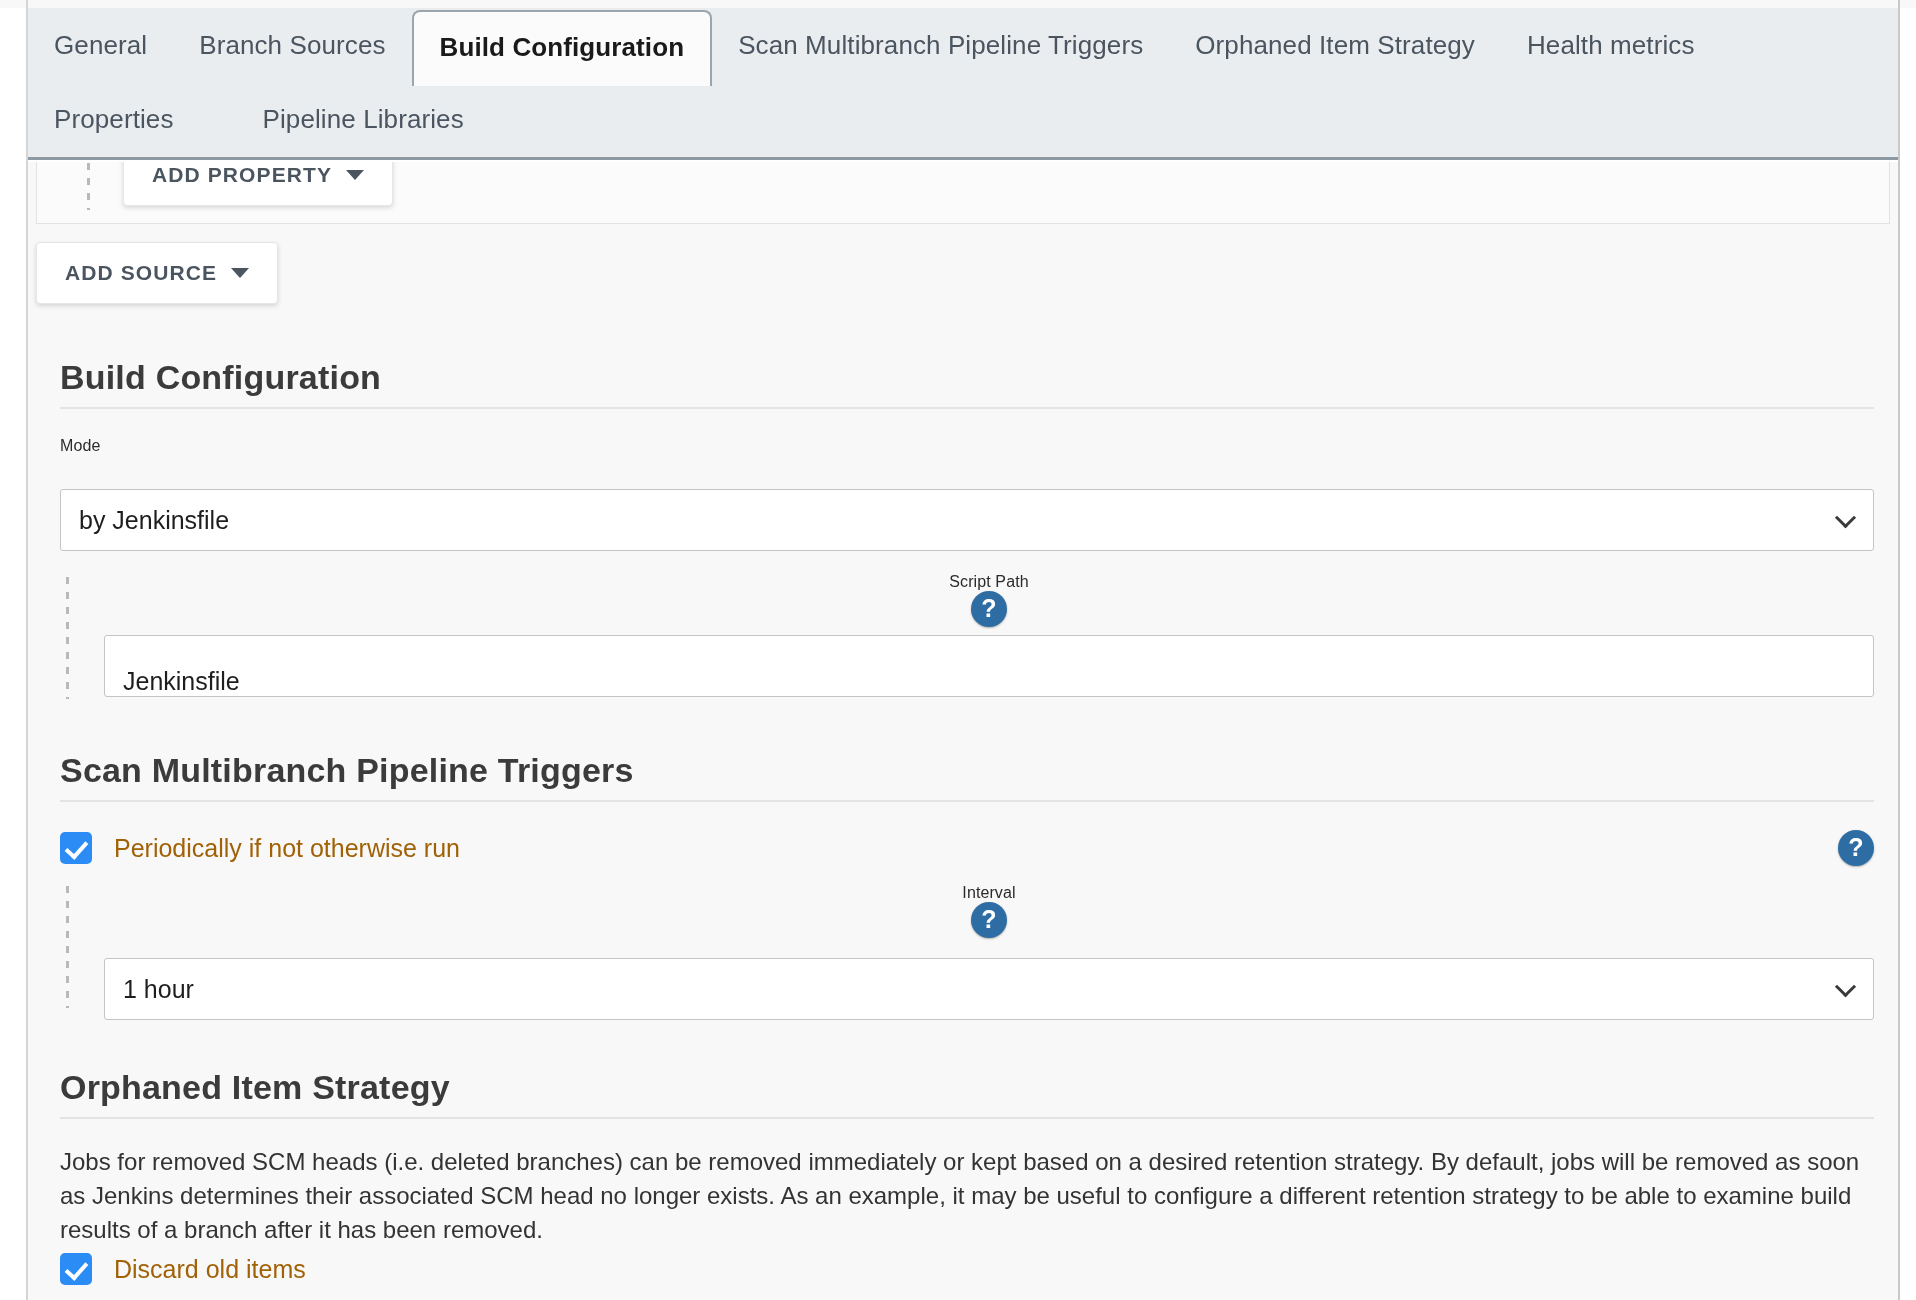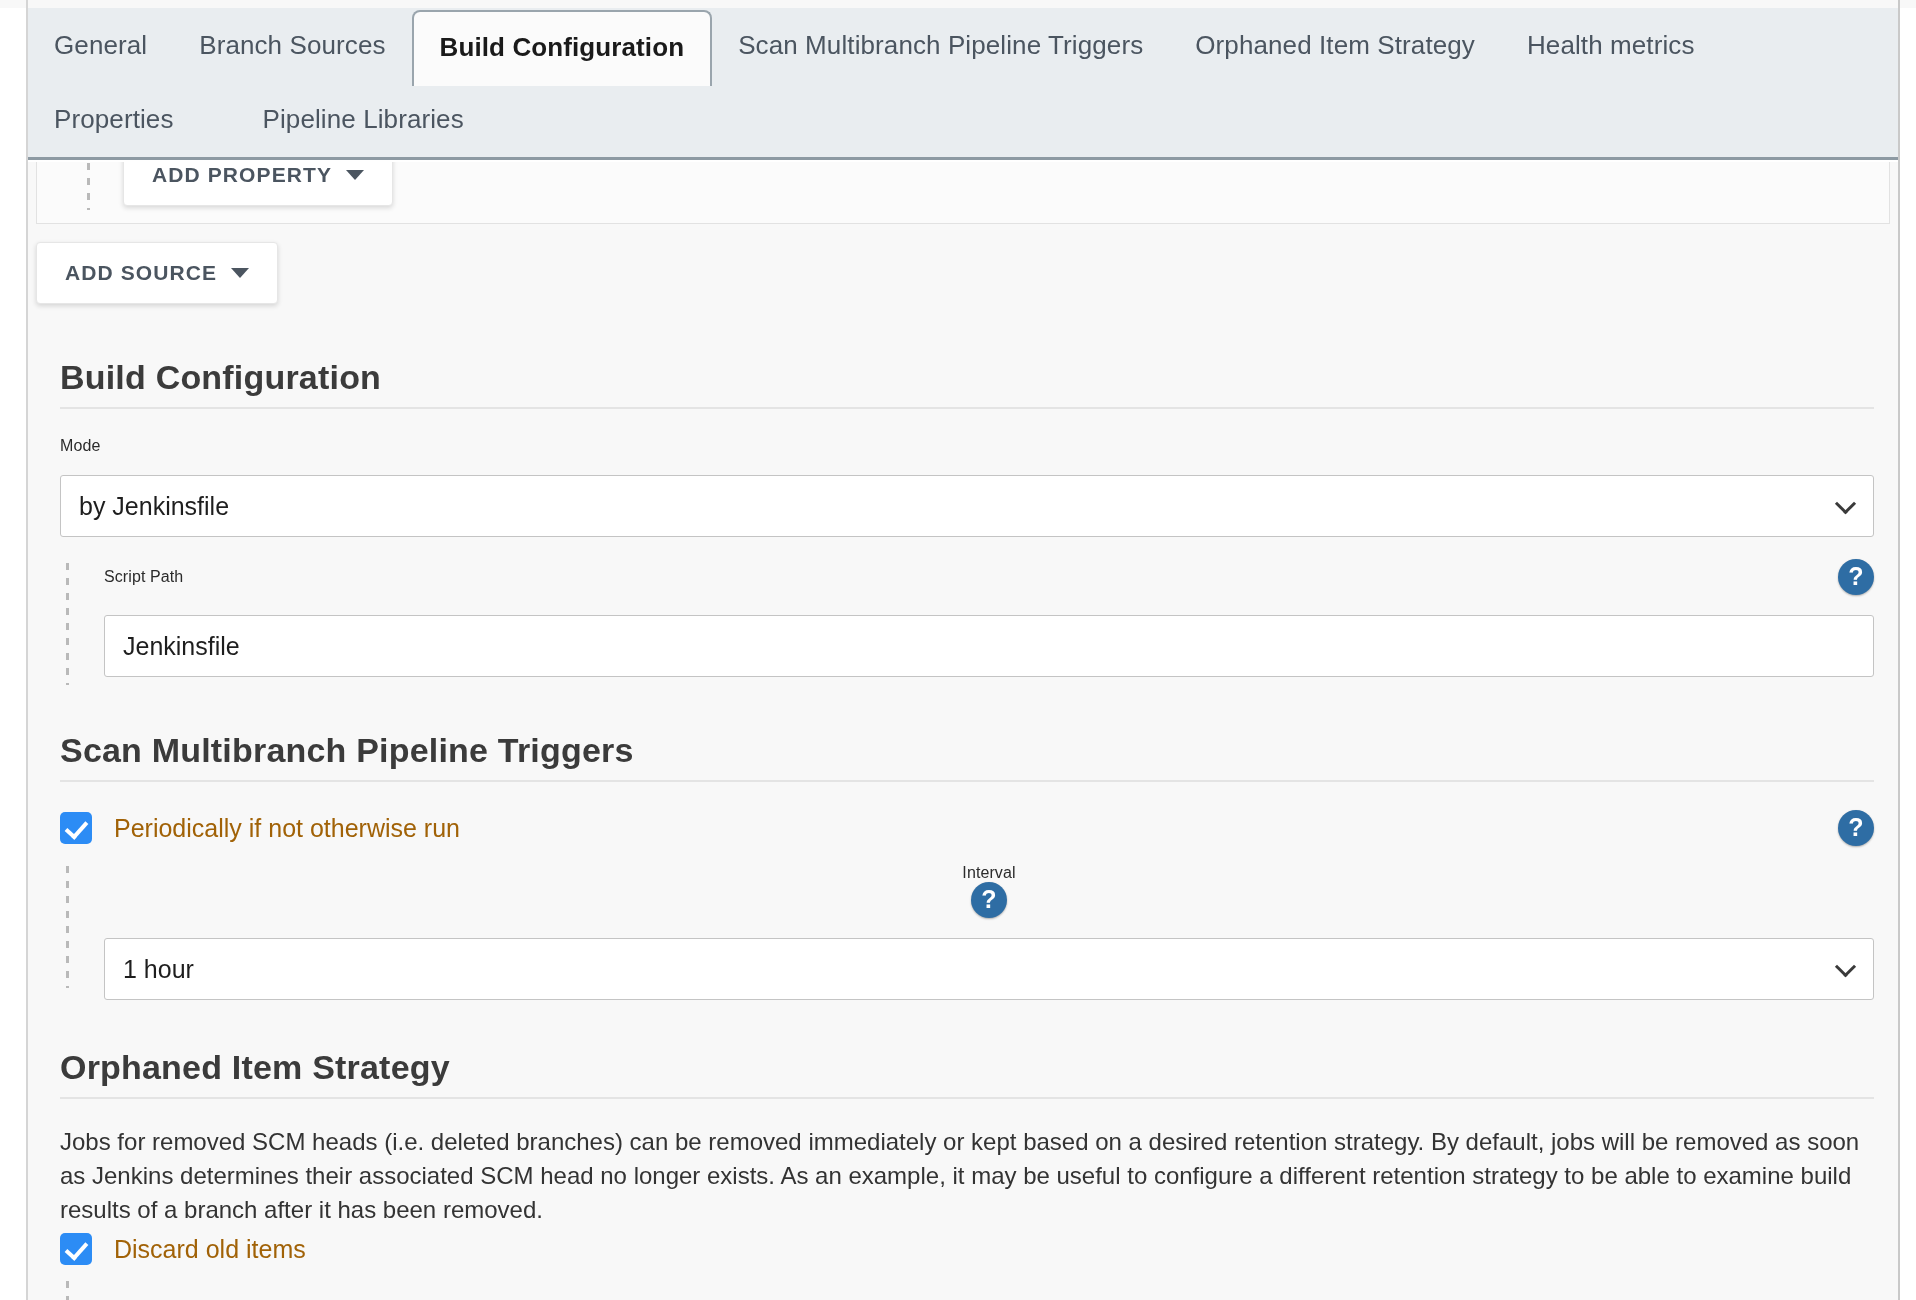--- a/index.html
+++ b/index.html
@@ -255,33 +255,33 @@
         <div class="btn">
           <span>ADD SOURCE</span>
           <span class="caret"></span>
         </div>
       </div>
 
       <div class="section-title" style="margin-top:54px;">Build Configuration</div>
 
       <div style="margin:28px 24px 0 32px;">
         <div class="field-label">Mode</div>
-        <div class="select" style="margin-top:20px;">
+        <div class="select" style="margin-top:34px;">
           <span>by Jenkinsfile</span>
           <span class="chev"></span>
         </div>
       </div>
 
       <div style="position:relative; margin:22px 24px 0 38px; padding-left:38px;">
         <div class="dots-guide" style="left:0; top:4px; height:122px;"></div>
-        <div class="row" style="justify-content:space-between;">
+        <div class="row" style="justify-content:space-between;flex-direction:column;">
           <div class="field-label">Script Path</div>
           <div class="help">?</div>
         </div>
-        <div class="textinput" style="margin-top:20px;">
+        <div class="textinput" style="margin-top:8px;align-items:flex-end;">
           <span>Jenkinsfile</span>
         </div>
       </div>
 
       <div class="section-title" style="margin-top:54px;">Scan Multibranch Pipeline Triggers</div>
 
       <div class="row" style="margin:28px 24px 0 32px; justify-content:space-between;">
         <div class="cbrow">
           <span class="cb"></span>
           <span class="cb-label">Periodically if not otherwise run</span>

